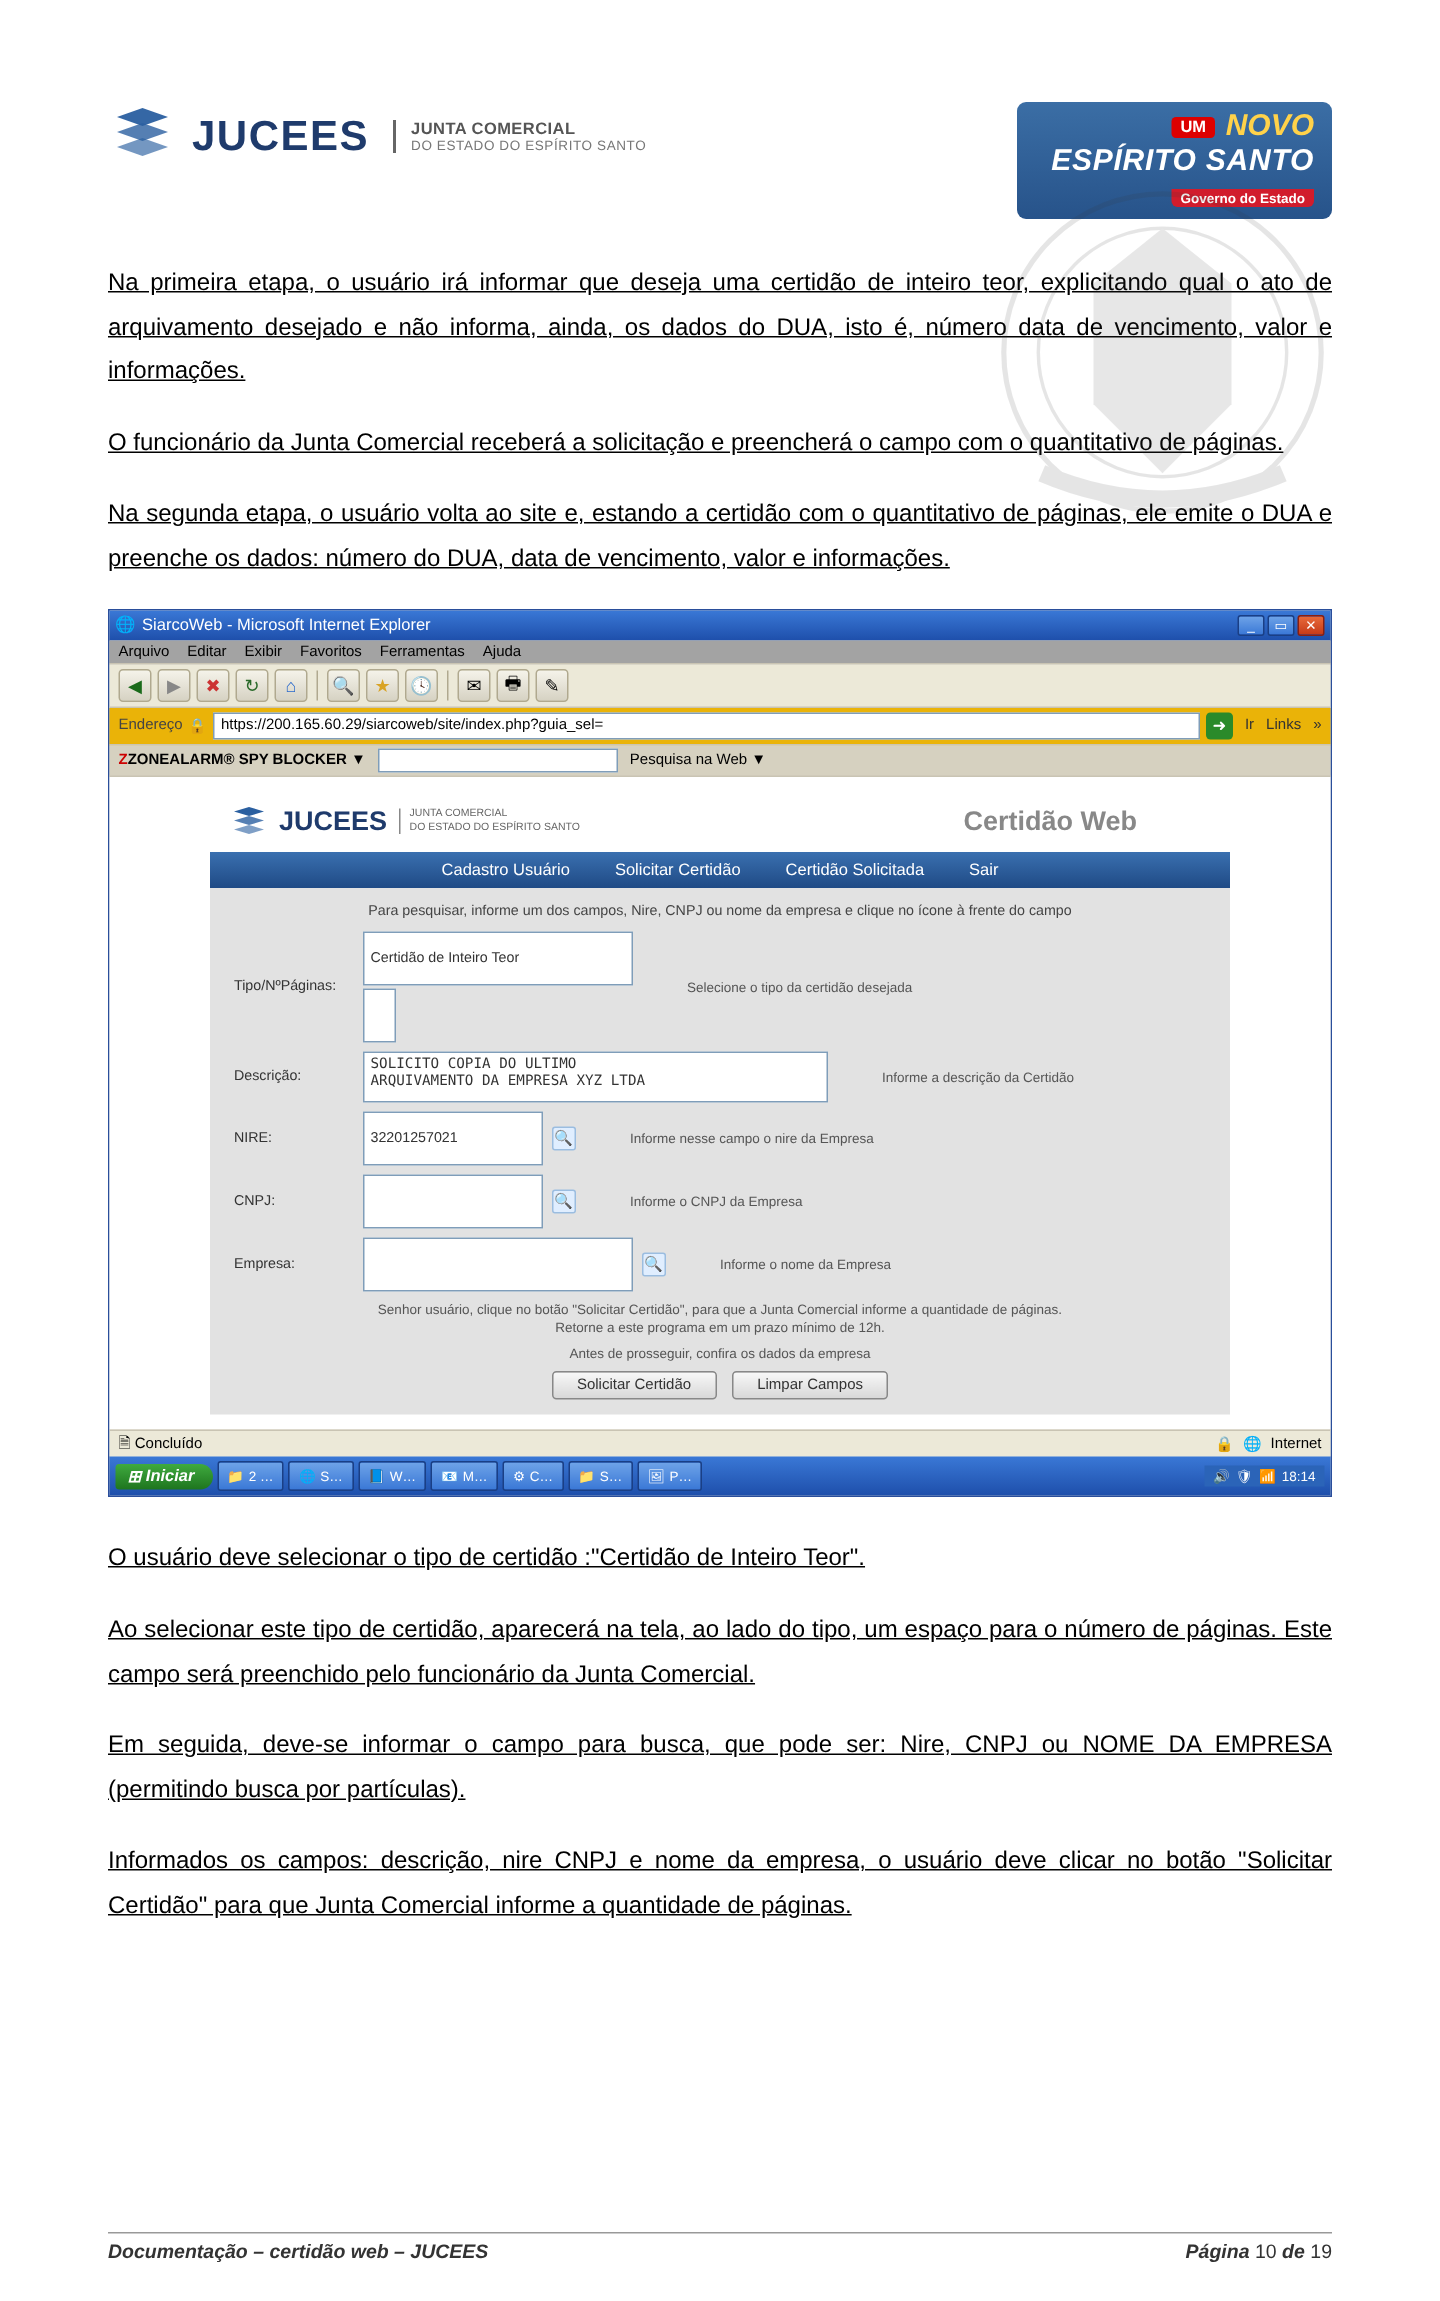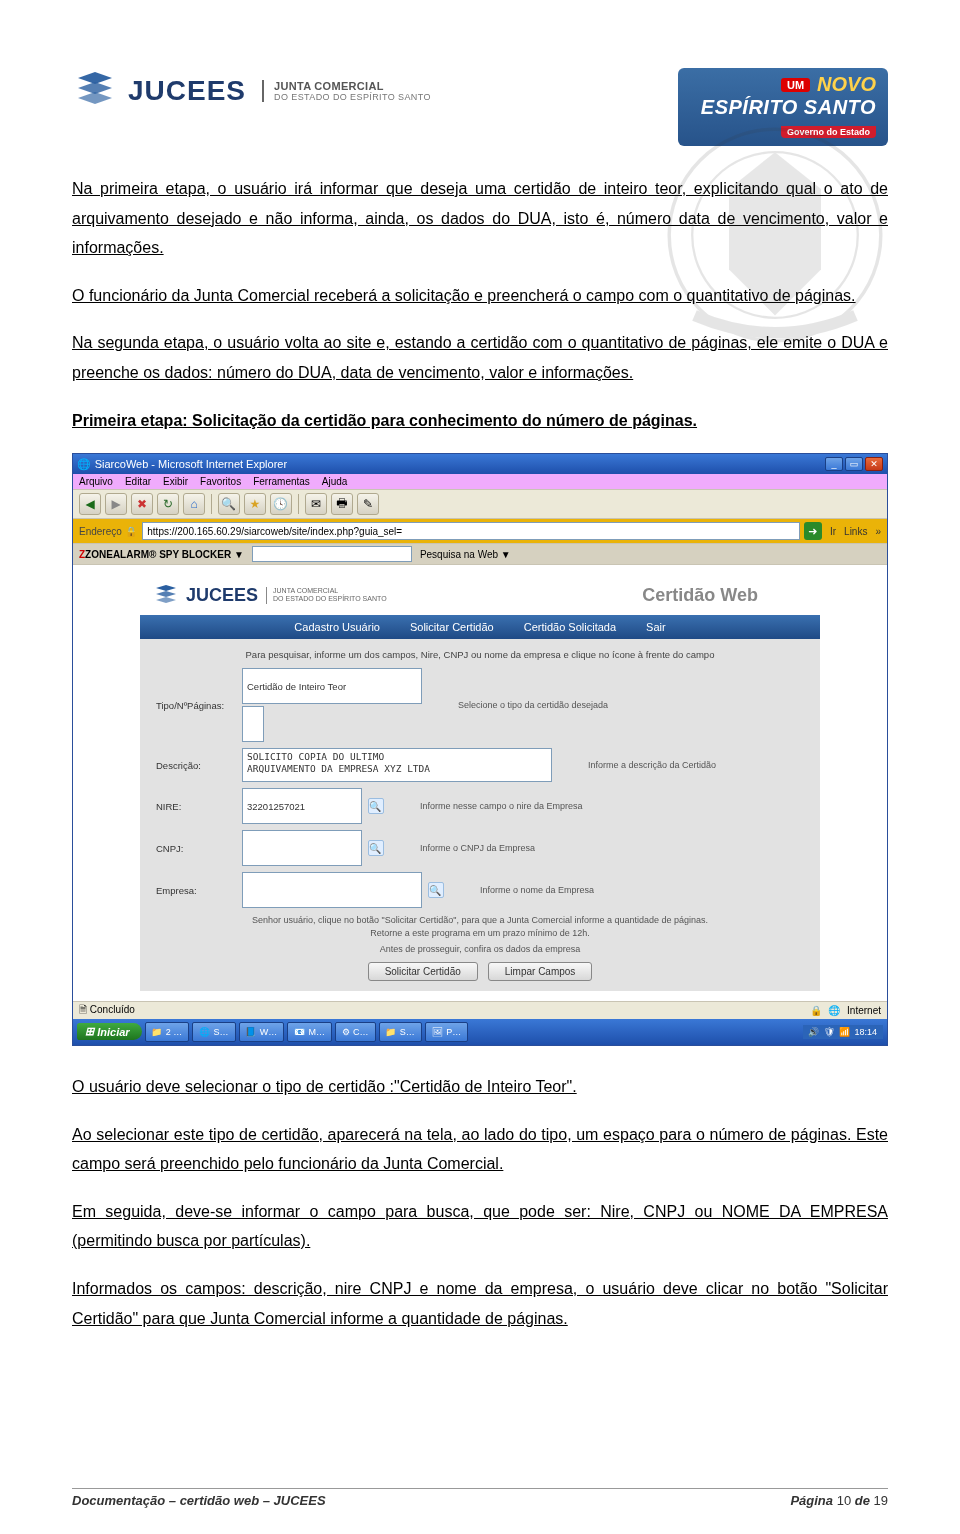--- a/index.html
+++ b/index.html
@@ -115,21 +115,21 @@
     width: 18px; height: 14px;
     background: linear-gradient(#6ea3e8,#3a78d6);
     border: 1px solid #1a3f85;
     border-radius: 2px;
     color: #fff;
     font-size: 9px;
     display:flex; align-items:center; justify-content:center;
   }
   .win-btn.close { background: linear-gradient(#e86a3a,#c63a18); border-color:#8a1f10;}
   .ie-menubar {
-    background: #f0abfc;
+    background: #a3a3a3;
     padding: 2px 6px;
     display: flex;
     gap: 12px;
     font-size: 10px;
     border-bottom: 1px solid #c9c4b3;
     color:#000;
   }
   .ie-toolbar {
     background: #ece9d8;
     padding: 3px 6px;
@@ -388,21 +388,20 @@
     <circle cx="100" cy="100" r="92" fill="none" stroke="#333" stroke-width="3"></circle>
     <circle cx="100" cy="100" r="72" fill="none" stroke="#333" stroke-width="2"></circle>
     <path d="M100 28 L60 60 L60 130 L100 170 L140 130 L140 60 Z" fill="#444"></path>
     <path d="M30 170 Q100 200 170 170" fill="none" stroke="#333" stroke-width="10"></path>
   </svg>
 
   <div class="body-text">
     <p>Na primeira etapa, o usuário irá informar que deseja uma certidão de inteiro teor, explicitando qual o ato de arquivamento desejado e não informa, ainda, os dados do DUA, isto é, número data de vencimento, valor e informações.</p>
     <p>O funcionário da Junta Comercial receberá a solicitação e preencherá o campo com o quantitativo de páginas.</p>
     <p>Na segunda etapa, o usuário volta ao site e, estando a certidão com o quantitativo de páginas, ele emite o DUA e preenche os dados: número do DUA, data de vencimento, valor e informações.</p>
-    <p class="bold">Primeira etapa: Solicitação da certidão para conhecimento do número de páginas.</p>
   </div>
 
   <div class="ie-window">
     <div class="ie-titlebar">
       <div class="title">
         <span>🌐</span>
         <span>SiarcoWeb - Microsoft Internet Explorer</span>
       </div>
       <div class="btns">
         <div class="win-btn">_</div>

